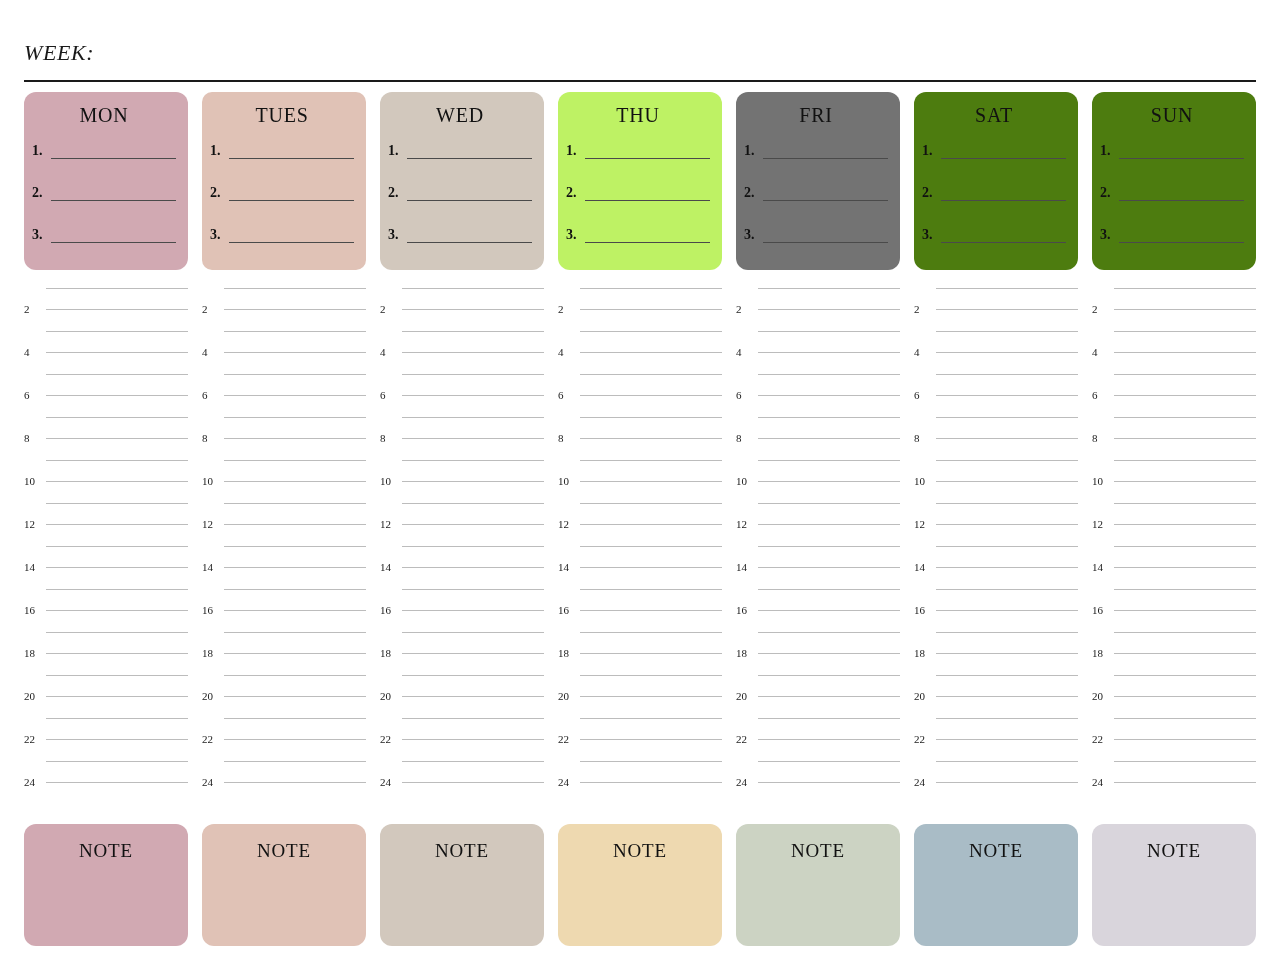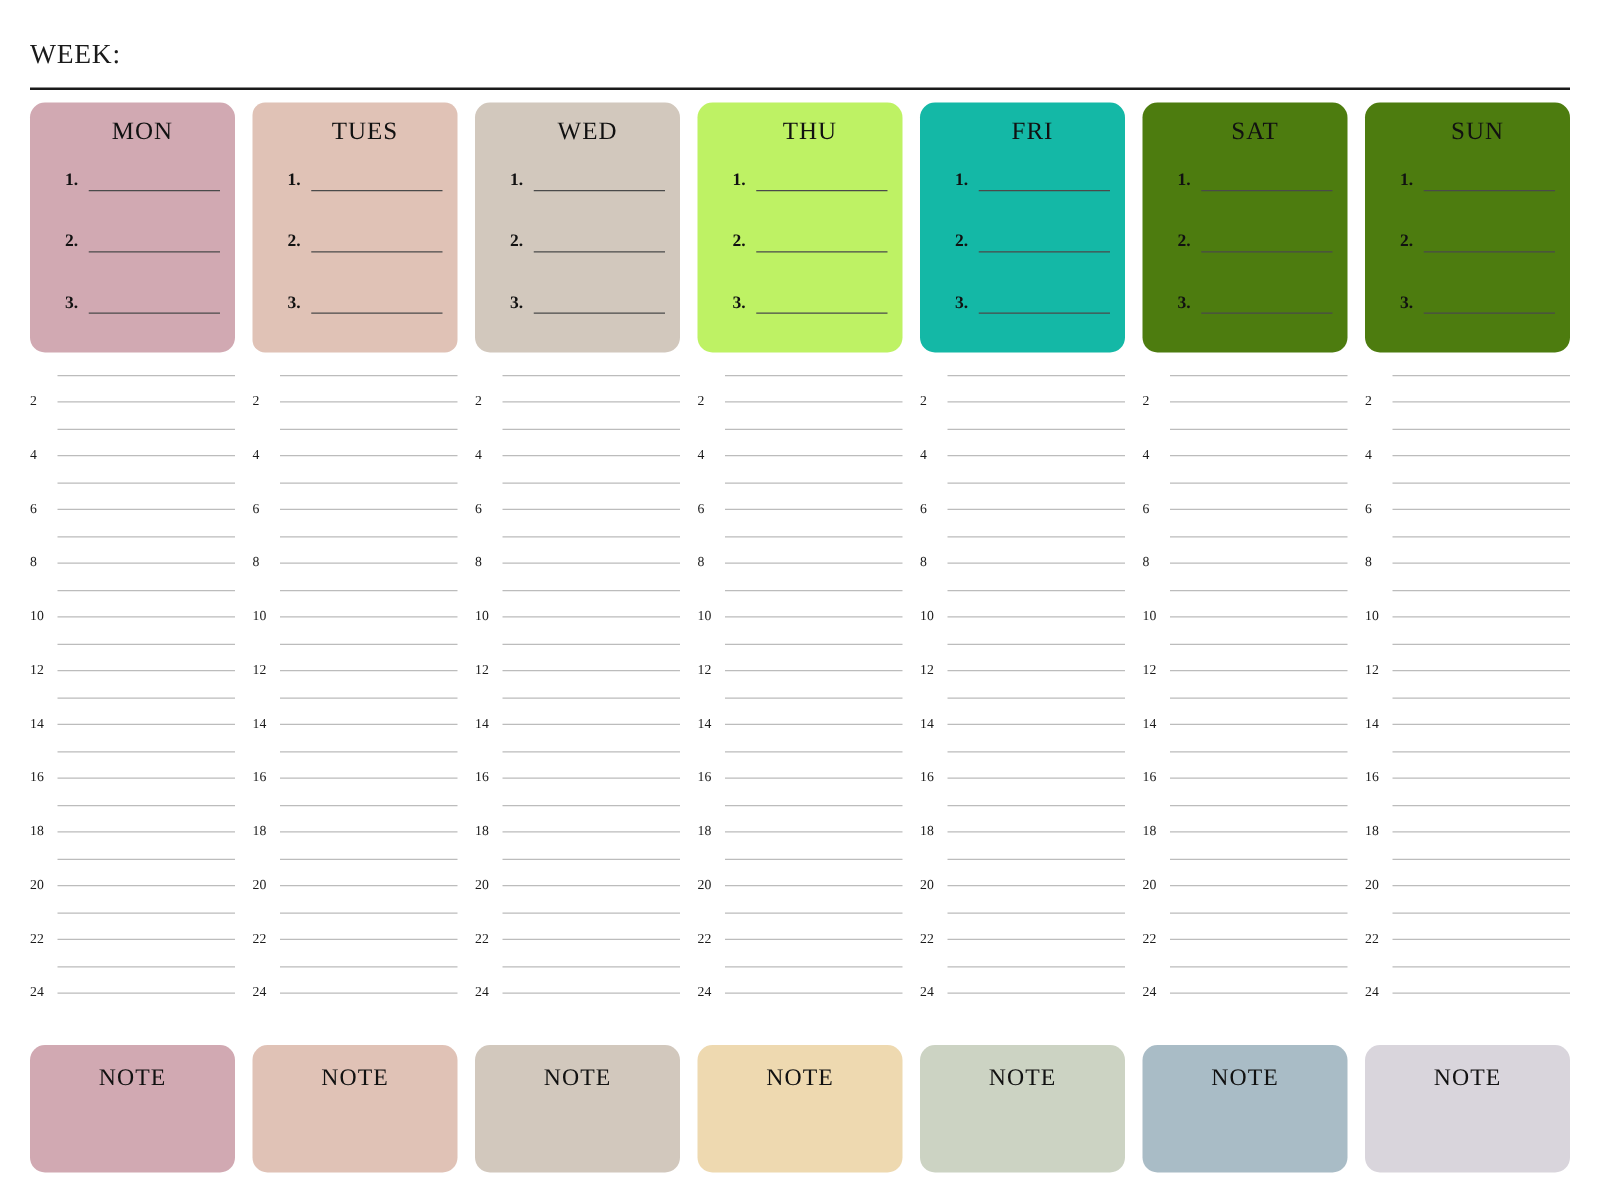--- a/index.html
+++ b/index.html
@@ -14,21 +14,22 @@
   .page {
     position: relative;
     width: 1280px;
     height: 960px;
     background: #ffffff;
     padding: 0 24px;
   }
 
   
   .header {
-    padding-top: 30px;
+    padding-top: 40px;
+    font-style: italic;
   }
   .week-label {
     font-size: 22px;
     letter-spacing: 0.6px;
     color: #1a1a1a;
     font-family: "Liberation Serif", "DejaVu Serif", serif;
   }
   .header-rule {
     margin-top: 14px;
     height: 2px;
@@ -41,22 +42,22 @@
     display: grid;
     grid-template-columns: repeat(7, 1fr);
     column-gap: 14px;
   }
 
   
   .day-row { margin-top: 10px; }
 
   .day-card {
     border-radius: 12px;
-    height: 200px;
-    padding: 12px 12px 10px 28px;
+    height: 178px;
+    padding: 12px 12px 10px 8px;
     display: flex;
     flex-direction: column;
   }
 
   .day-name {
     text-align: center;
     font-size: 20px;
     letter-spacing: 0.8px;
     color: #111111;
     margin-bottom: 4px;
@@ -125,21 +126,21 @@
     background: #bcbcbc;
   }
   .hour-lines::before { top: 0; }
   .hour-lines::after  { top: 21px; }
 
   
   .note-row { margin-top: 20px; }
 
   .note-card {
     border-radius: 12px;
-    height: 102px;
+    height: 122px;
     display: flex;
     justify-content: center;
     padding-top: 16px;
   }
   .note-label {
     font-size: 19px;
     letter-spacing: 0.8px;
     color: #111111;
   }
 </style>
@@ -215,21 +216,21 @@
           <div class="task-row">
             <span class="task-num">2.</span>
             <span class="task-line" style="border-bottom-color: rgb(74, 74, 74);"></span>
           </div>
           <div class="task-row">
             <span class="task-num">3.</span>
             <span class="task-line" style="border-bottom-color: rgb(74, 74, 74);"></span>
           </div>
         </div>
       </div>
-      <div class="day-card" style="background: #14b8a6;">
+      <div class="day-card" style="background: #737373;">
         <div class="day-name">FRI</div>
         <div class="task-list">
           <div class="task-row">
             <span class="task-num">1.</span>
             <span class="task-line" style="border-bottom-color: rgb(74, 74, 74);"></span>
           </div>
           <div class="task-row">
             <span class="task-num">2.</span>
             <span class="task-line" style="border-bottom-color: rgb(74, 74, 74);"></span>
           </div>

